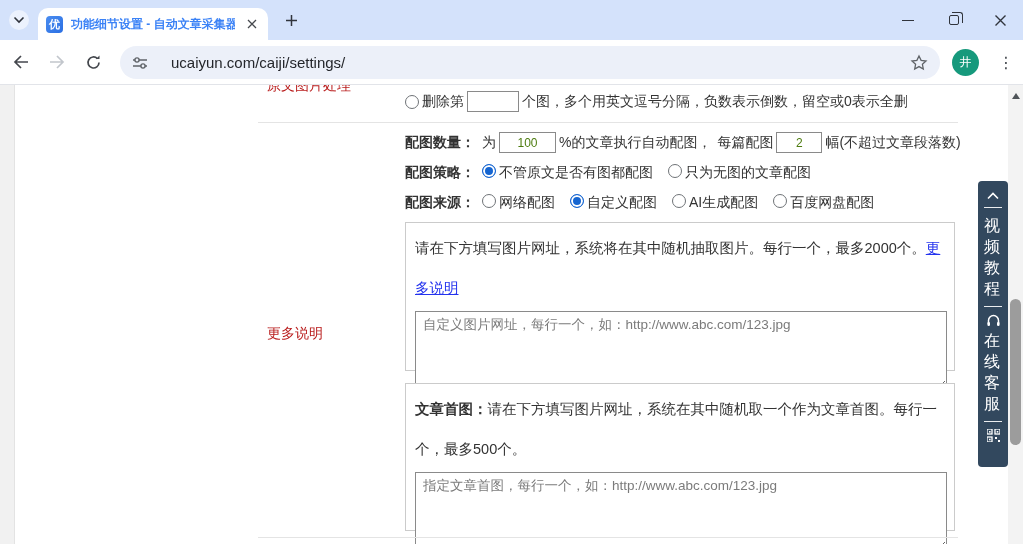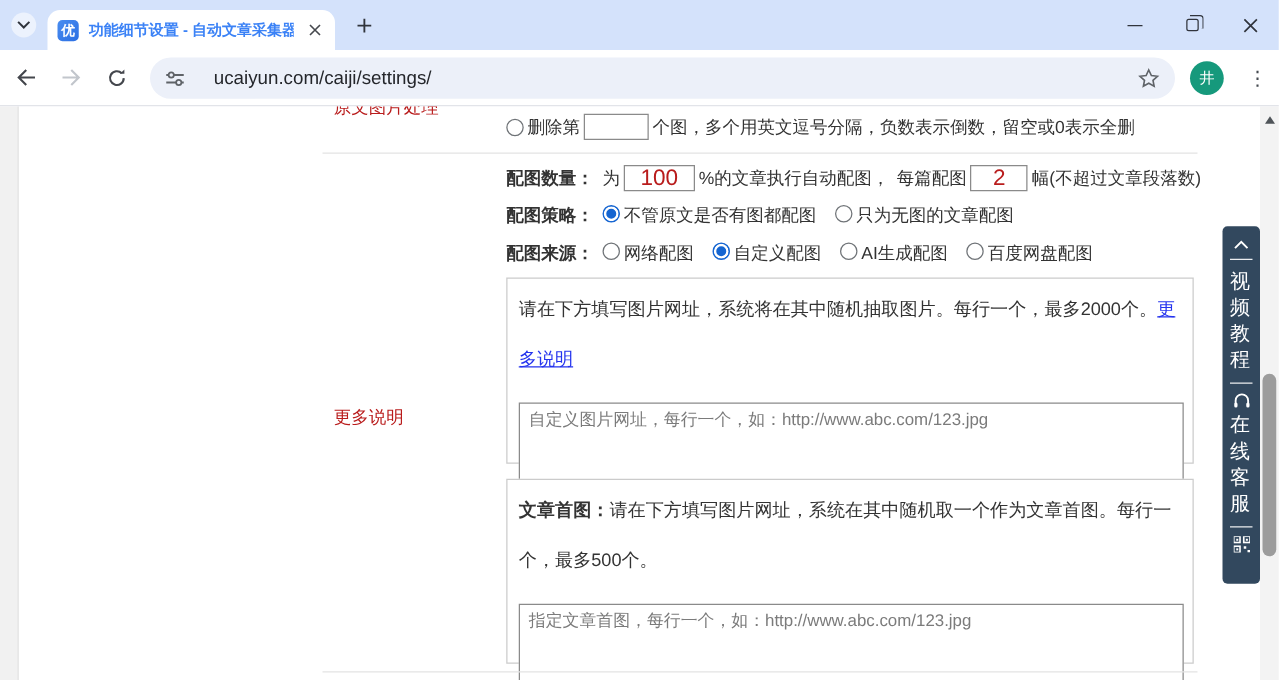--- a/index.html
+++ b/index.html
@@ -48,29 +48,29 @@
 
   .field-label { position:absolute; left:267px; font-size:14px; color:#b91c1c; }
 
   .frow { position:absolute; left:405px; display:flex; align-items:center; font-size:14px; color:#333;
     white-space:nowrap; }
   .frow b { color:#333; margin-right:7px; }
   .radio { width:14px; height:14px; min-width:14px; border:1px solid #6f7377; border-radius:50%;
     background:#fff; display:inline-block; margin-right:3px; cursor:pointer; }
   .radio.checked { border:1px solid #1565d1; background:#1565d1; box-shadow:inset 0 0 0 2px #fff; }
   .opt { display:flex; align-items:flex-start; margin-right:15px; }
-  .tinput { height:21px; border:1px solid #8a8a8a; background:#fff; text-align:center; font-size:18px;
-    color:#b91c1c; margin:0 3px; font-family:inherit; }
+  .tinput { height:21px; border:1px solid #8a8a8a; background:#fff; text-align:center; font-size:12px;
+    color:#4d7c0f; margin:0 3px; font-family:inherit; }
 
   .gbox { position:absolute; left:405px; width:550px; border:1px solid #cbcbcb; background:#fff; padding:3px 9px 0; }
   .instr { font-size:14.5px; line-height:40px; color:#333; margin-top:2px; }
   .instr b { color:#333; }
   .instr a { color:#2433ee; text-decoration:underline; cursor:pointer; }
   .gbox textarea { width:532px; height:79px; border:1px solid #8a8a8a; resize:both; font-size:13.5px;
-    color:#ec4899; padding:4px 7px; font-family:inherit; display:block; margin-top:14px; }
+    color:#ec4899; padding:4px 7px; font-family:inherit; display:block; margin-top:3px; }
   .gbox textarea::placeholder { color:#7b7b7b; }
 
   
   .side-panel { position:absolute; left:978px; top:181px; width:30px; height:286px; background:#32485e;
     border-radius:4px; z-index:5; display:flex; flex-direction:column; align-items:center; padding:10px 0 8px; }
   .sp-div { width:18px; height:1px; background:rgba(255,255,255,.9); margin:7px 0; }
   .vtext { width:18px; font-size:16px; line-height:21px; word-break:break-all;
     color:#fff; cursor:pointer; }
   .sp-icon { display:flex; align-items:center; justify-content:center; cursor:pointer; }
 

